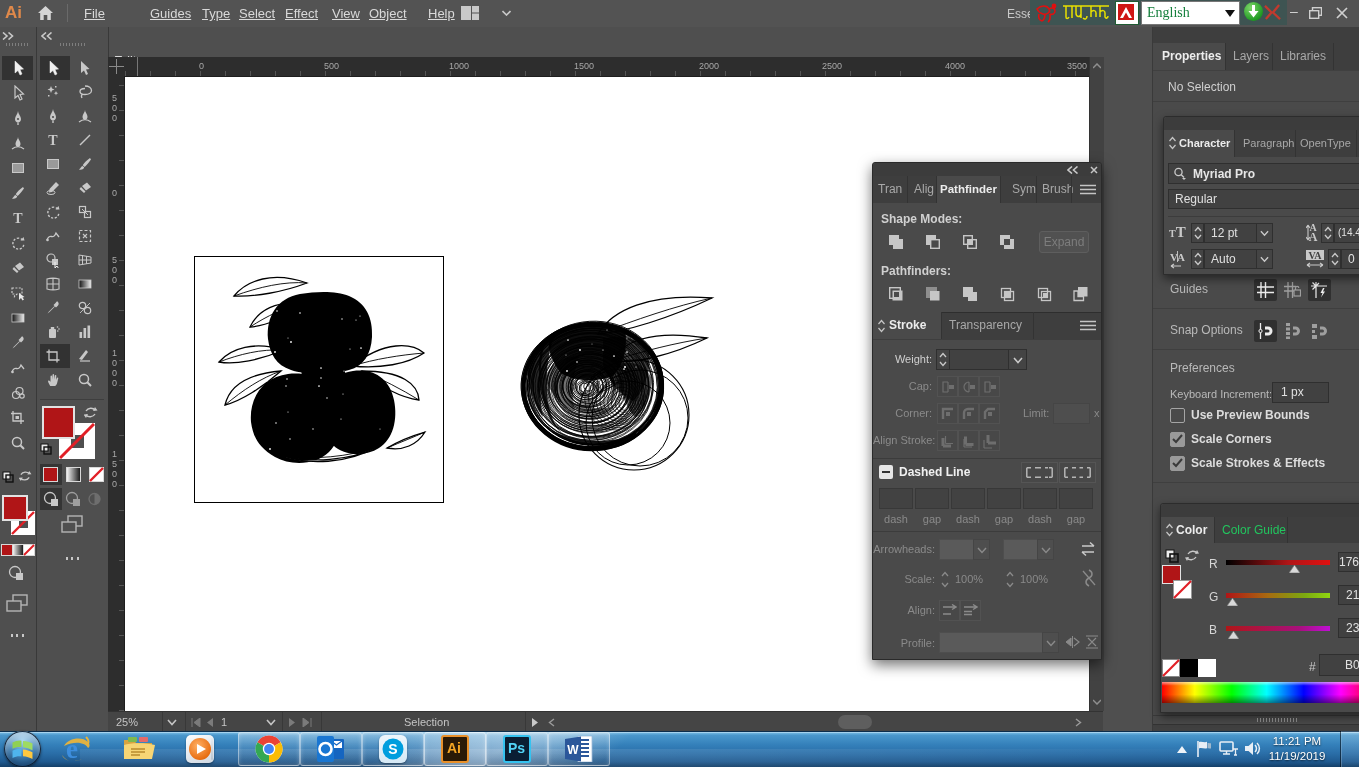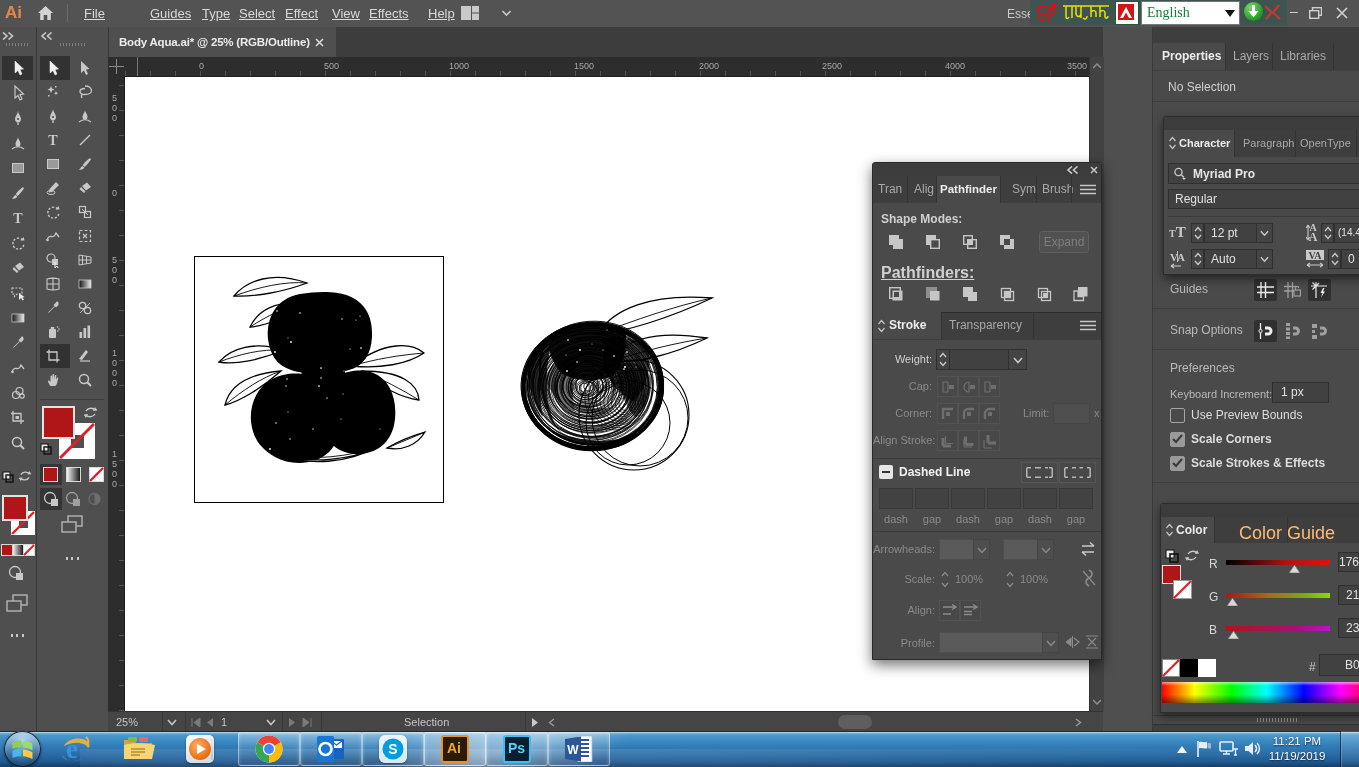--- a/index.html
+++ b/index.html
@@ -184,21 +184,21 @@
       <path d="M8.5 1 L16 8 L13.8 8 L13.8 15 L10.3 15 L10.3 10 L6.7 10 L6.7 15 L3.2 15 L3.2 8 L1 8 Z" fill="#d4d4d4"></path>
     </svg>
     <div class="abs" style="left:67px;top:4px;width:1px;height:18px;background:#6a6a6a;"></div>
     <span class="menuitem" style="left:84px;">File</span>
     <span class="menuitem" style="left:114px;margin-top:47px;">Edit</span>
     <span class="menuitem" style="left:150px;">Guides</span>
     <span class="menuitem" style="left:202px;">Type</span>
     <span class="menuitem" style="left:239px;">Select</span>
     <span class="menuitem" style="left:285px;">Effect</span>
     <span class="menuitem" style="left:332px;">View</span>
-    <span class="menuitem" style="left:369px;">Effects</span>
+    <span class="menuitem" style="left:369px;">Object</span>
     <span class="menuitem" style="left:428px;">Help</span>
     <svg class="abs" style="left:461px;top:6px;" width="18" height="14" viewBox="0 0 18 14">
       <rect x="0" y="0" width="10" height="14" fill="#c9c9c9"></rect>
       <rect x="11" y="0" width="7" height="6.5" fill="#c9c9c9"></rect>
       <rect x="11" y="7.5" width="7" height="6.5" fill="#c9c9c9"></rect>
     </svg>
     <svg class="abs" style="left:502px;top:10px;" width="9" height="6" viewBox="0 0 9 6">
       <path d="M0.5 1 L4.5 5 L8.5 1" stroke="#c9c9c9" stroke-width="1.6" fill="none"></path>
     </svg>
     <div class="abs" style="left:1005px;top:0;width:26px;height:27px;overflow:hidden;">
@@ -246,27 +246,20 @@
     </div>
     <div class="abs" style="left:214px;top:2px;width:19px;height:19px;border-radius:50%;background:radial-gradient(circle at 35% 30%,#7ed66a,#1f9a22 70%,#127714);">
       <svg style="position:absolute;left:4px;top:3px;" width="11" height="13" viewBox="0 0 11 13">
         <path d="M4 0 L7 0 L7 6 L10.5 6 L5.5 12.5 L0.5 6 L4 6 Z" fill="#fff"></path>
       </svg>
     </div>
     <svg class="abs" style="left:234px;top:4px;" width="17" height="17" viewBox="0 0 18 18">
         <path d="M1 2 L8 9 L2 16 M16 1 L9.5 9 L17 16" stroke="#c23a2e" stroke-width="2.4" fill="none"></path>
       </svg>
   </div>
-  <div id="tabbar" class="abs">
-      <div id="doctab">Body Aqua.ai* @ 25% (RGB/Outline)
-    <svg style="position:absolute;left:207px;top:11px;" width="9" height="9" viewBox="0 0 9 9">
-          <path d="M1 1 L8 8 M8 1 L1 8" stroke="#d8d8d8" stroke-width="1.6"></path>
-        </svg>
-  </div>
-    </div>
   <div id="tb1" class="abs tbar">
     <svg class="abs" style="left:2px;top:5px;" width="13" height="8" viewBox="0 0 13 8">
         <path d="M1 0.5 L5 4 L1 7.5 M6.5 0.5 L10.5 4 L6.5 7.5" stroke="#c9c9c9" stroke-width="1.6" fill="none"></path>
       </svg>
     <div class="abs" style="left:6px;top:16px;width:24px;height:3px;background:repeating-linear-gradient(90deg,#7e7e7e 0,#7e7e7e 1px,transparent 1px,transparent 3px);"></div>
     <div class="tsel" style="left:2px;top:29px;width:31px;height:24px;"></div>
     <svg class="ticon" style="left:10px;top:33px;" width="16" height="16" viewBox="0 0 16 16">
         <use href="#i-cursor"></use>
       </svg>
     <svg class="ticon" style="left:10px;top:58px;" width="16" height="16" viewBox="0 0 16 16">
@@ -779,21 +772,21 @@
       </svg>
 <svg class="abs" style="left:158px;top:296px;" width="17" height="16" viewBox="0 0 17 16">
         <path d="M1 1 H6 V5 H1 Z M1 7 H4 V10 H1 Z M1 12 H6 V16 H1 Z" fill="#9f9f9f"></path>
         <path d="M9 3.5 H11.5 A4.5 4.5 0 0 1 11.5 12.5 H9 V9.5 H11.5 A1.5 1.5 0 0 0 11.5 6.5 H9 Z" fill="#9f9f9f"></path>
       </svg>
     <div class="abs" style="left:0px;top:322px;width:256px;height:1px;background:#3f3f3f;"></div>
     <span class="abs" style="left:17px;top:334px;font-size:12px;color:#b9b9b9;">Preferences</span>
     <span class="abs" style="left:17px;top:361px;font-size:11px;color:#b9b9b9;">Keyboard Increment:</span>
     <div class="abs" style="left:119px;top:355px;width:57px;height:21px;background:#414141;border:1px solid #2f2f2f;box-sizing:border-box;color:#e0e0e0;font-size:12px;line-height:19px;padding-left:8px;">1 px</div>
     <div class="abs" style="left:17px;top:381px;width:13px;height:13px;background:#4a4a4a;border:1px solid #a5a5a5;border-radius:2px;"></div>
-    <span class="abs" style="left:38px;top:381px;font-size:12px;font-weight:normal;color:#dcdcdc;">Use Preview Bounds</span>
+    <span class="abs" style="left:38px;top:381px;font-size:12px;font-weight:bold;color:#dcdcdc;">Use Preview Bounds</span>
     <div class="abs" style="left:17px;top:405px;width:13px;height:13px;background:#9a9a9a;border:1px solid #9a9a9a;border-radius:2px;"></div>
 <svg class="abs" style="left:19px;top:407px;" width="11" height="10" viewBox="0 0 11 10">
         <path d="M1 5 L4 8 L10 1" stroke="#3a3a3a" stroke-width="2" fill="none"></path>
       </svg>
     <span class="abs" style="left:38px;top:405px;font-size:12px;font-weight:bold;color:#dcdcdc;">Scale Corners</span>
     <div class="abs" style="left:17px;top:429px;width:13px;height:13px;background:#9a9a9a;border:1px solid #9a9a9a;border-radius:2px;"></div>
 <svg class="abs" style="left:19px;top:431px;" width="11" height="10" viewBox="0 0 11 10">
         <path d="M1 5 L4 8 L10 1" stroke="#3a3a3a" stroke-width="2" fill="none"></path>
       </svg>
     <span class="abs" style="left:38px;top:429px;font-size:12px;font-weight:bold;color:#dcdcdc;">Scale Strokes &amp; Effects</span>
@@ -919,21 +912,21 @@
         </svg>
     <svg class="abs" style="left:224px;top:3px;" width="8" height="8" viewBox="0 0 8 8">
           <path d="M1 1 L7 7 M7 1 L1 7" stroke="#c5c5c5" stroke-width="1.5"></path>
         </svg>
     <div class="abs" style="left:0;top:13px;width:236px;height:26px;background:#3e3e3e;"></div>
     <div class="abs" style="left:0px;top:13px;width:53px;height:26px;background:#4a4a4a;"></div>
     <svg class="abs" style="left:5px;top:18px;" width="7" height="16" viewBox="0 0 7 16">
           <path d="M0.5 6 L3.5 2.5 L6.5 6 M0.5 10 L3.5 13.5 L6.5 10" stroke="#c5c5c5" stroke-width="1.2" fill="none"></path>
         </svg>
     <span class="abs" style="left:15px;top:19px;font-size:12px;font-weight:bold;color:#ececec;">Color</span>
-    <span class="abs" style="left:61px;top:19px;font-size:18px;color:#fdba74;margin-left:17px;">Color Guide</span>
+    <span class="abs" style="left:61px;top:19px;font-size:12px;color:#22c55e;">Color Guide</span>
     <div class="abs" style="left:53px;top:13px;width:1px;height:26px;background:#333;"></div>
     <div class="abs" style="left:126px;top:13px;width:1px;height:26px;background:#333;"></div>
     <svg class="abs" style="left:216px;top:20px;" width="16" height="11" viewBox="0 0 16 11">
           <path d="M0 1.5 H16 M0 5.5 H16 M0 9.5 H16" stroke="#c5c5c5" stroke-width="1.6"></path>
         </svg>
     <svg class="abs" style="left:4px;top:45px;" width="14" height="14" viewBox="0 0 14 14">
           <rect x="1" y="1" width="8" height="8" fill="#ededed" stroke="#111"></rect>
           <rect x="5" y="5" width="8" height="8" fill="none" stroke="#111" stroke-width="1.6"></rect>
         </svg>
     <svg class="abs" style="left:24px;top:45px;" width="14" height="13" viewBox="0 0 14 13">
@@ -1011,21 +1004,21 @@
     <svg class="abs" style="left:88px;top:70px;" width="18" height="18" viewBox="0 0 18 18">
         <rect x="2.7" y="2.7" width="8.6" height="8.6" fill="none" stroke="#c6c6c6" stroke-width="1.4"></rect>
         <rect x="6.7" y="6.7" width="8.6" height="8.6" fill="none" stroke="#c6c6c6" stroke-width="1.4"></rect>
         <rect x="6.7" y="6.7" width="4.8" height="4.8" fill="#c6c6c6"></rect>
       </svg>
     <svg class="abs" style="left:125px;top:70px;" width="18" height="18" viewBox="0 0 18 18">
         <path d="M2 2 H12 V6 H6 V12 H2 Z" fill="#c6c6c6"></path>
         <path d="M16 16 H6 V12 H12 V6 H16 Z" fill="#c6c6c6"></path>
       </svg>
     <div class="abs" style="left:166px;top:68px;width:50px;height:22px;background:#515151;border:1px solid #5e5e5e;border-radius:3px;box-sizing:border-box;color:#7d7d7d;font-size:12px;text-align:center;line-height:20px;">Expand</div>
-    <span class="abs" style="left:8px;top:101px;font-size:16px;font-weight:bold;color:#d0d0d0;text-decoration:underline;">Pathfinders:</span>
+    <span class="abs" style="left:8px;top:101px;font-size:12px;font-weight:bold;color:#d0d0d0;">Pathfinders:</span>
     <svg class="abs" style="left:14px;top:122px;" width="18" height="18" viewBox="0 0 18 18">
         <rect x="2.7" y="2.7" width="10.6" height="10.6" fill="none" stroke="#c6c6c6" stroke-width="1.4"></rect>
         <rect x="5.5" y="5.5" width="10" height="10" fill="#c6c6c6"></rect>
         <rect x="7" y="7" width="5" height="5" fill="#4a4a4a"></rect>
       </svg>
     <svg class="abs" style="left:51px;top:122px;" width="18" height="18" viewBox="0 0 18 18">
         <path d="M2 2 H13 V13 H2 Z" fill="#c6c6c6" opacity="0.55"></path>
         <rect x="6" y="6" width="9.5" height="9.5" fill="#c6c6c6"></rect>
       </svg>
     <svg class="abs" style="left:88px;top:122px;" width="18" height="18" viewBox="0 0 18 18">

